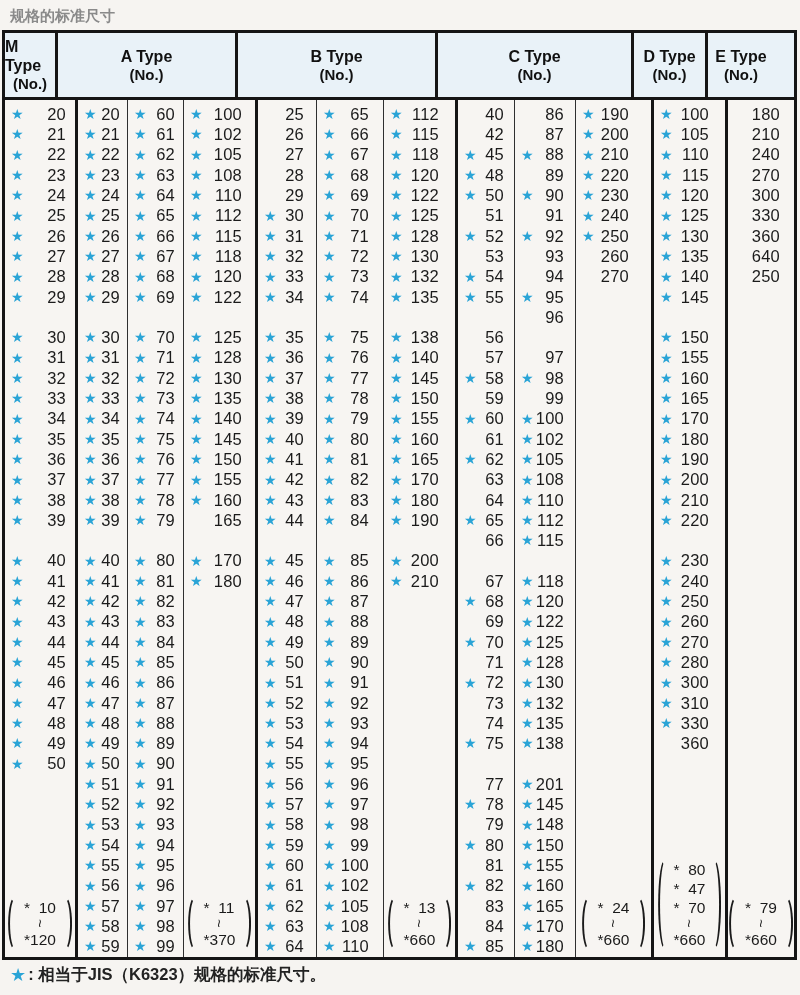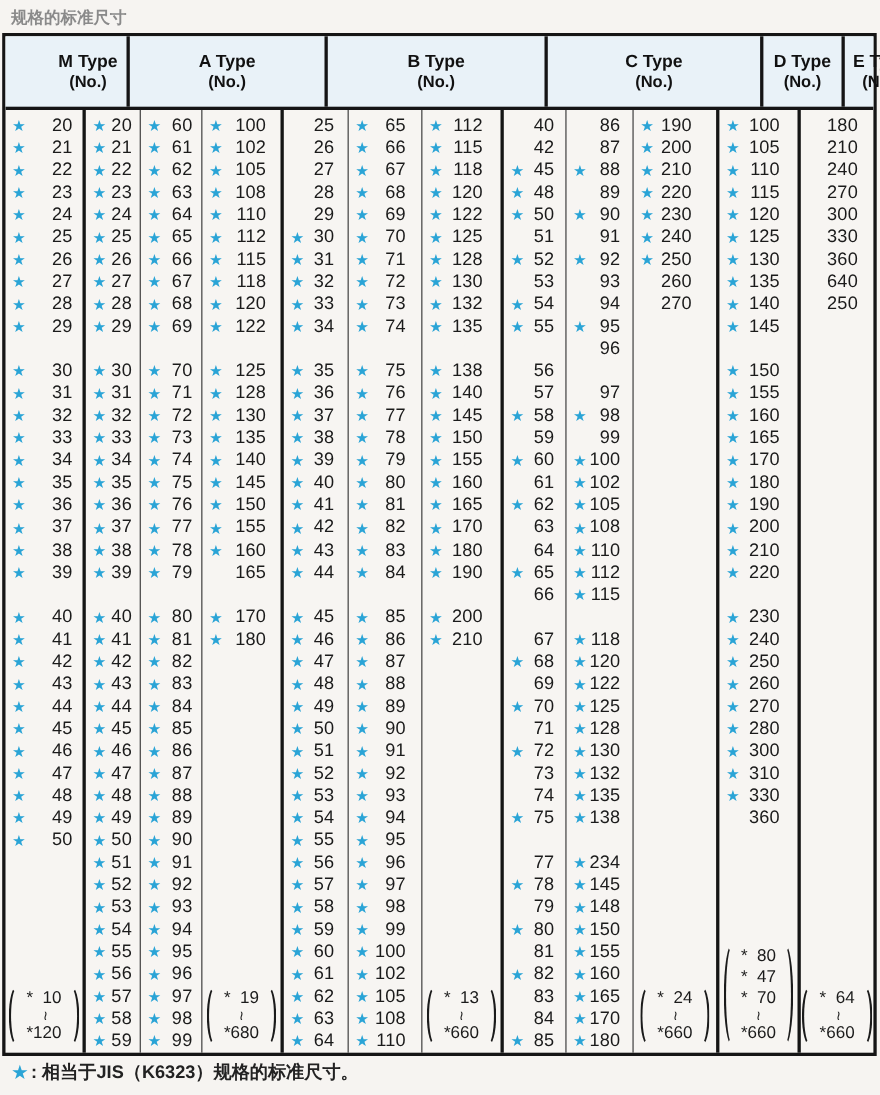--- a/index.html
+++ b/index.html
@@ -66,21 +66,21 @@
   }
   .fstar{color:var(--star-c,#2aa4d6);font-size:18px;font-weight:normal;margin-right:2px;}
 </style>
 </head>
 <body style="--star-c: #2aa4d6; --hdr-bg: #e9f2f8; --line: #151515; --txt: #1b1b1b; --title-c: #8a8a8a; --page-bg: #f6f4f1;">
 
 <div class="title">规格的标准尺寸</div>
 
 <div class="table">
   <div class="hrow">
-      <div class="hcell" style="width: 70px; margin-left: 40px;">
+      <div class="hcell" style="width: 50px;">
         <div class="hl1">M Type</div>
         <div class="hl2">(No.)</div>
       </div>
       <div class="hcell gsep" style="width: 177px;">
         <div class="hl1">A Type</div>
         <div class="hl2">(No.)</div>
       </div>
       <div class="hcell gsep" style="width: 197px;">
         <div class="hl1">B Type</div>
         <div class="hl2">(No.)</div>
@@ -646,23 +646,23 @@
             <span class="star">★</span>
             <span class="num" style="padding-right: 13px;">170</span>
           </div>
           <div class="cell" style="top: 470.9px;">
             <span class="star">★</span>
             <span class="num" style="padding-right: 13px;">180</span>
           </div>
           <div class="note">
             <div class="paren paren-l"></div>
             <div class="nlines">
-              <div class="nline">*  19</div>
+              <div class="nline">*  11</div>
               <div class="nline tilde-line"><span class="tilde">~</span></div>
-              <div class="nline">*680</div>
+              <div class="nline">*370</div>
             </div>
             <div class="paren paren-r"></div>
           </div>
         </div>
       </div>
       <div class="bgroup gsep">
         <div class="col" style="width: 58px;">
           <div class="cell" style="top: 4px;">
             <span class="star hid">★</span>
             <span class="num" style="padding-right: 12px;">25</span>
@@ -1361,21 +1361,21 @@
           <div class="cell" style="top: 613px;">
             <span class="star">★</span>
             <span class="num" style="padding-right: 11px;">135</span>
           </div>
           <div class="cell" style="top: 633.3px;">
             <span class="star">★</span>
             <span class="num" style="padding-right: 11px;">138</span>
           </div>
           <div class="cell" style="top: 673.9px;">
             <span class="star">★</span>
-            <span class="num" style="padding-right: 11px;">234</span>
+            <span class="num" style="padding-right: 11px;">201</span>
           </div>
           <div class="cell" style="top: 694.2px;">
             <span class="star">★</span>
             <span class="num" style="padding-right: 11px;">145</span>
           </div>
           <div class="cell" style="top: 714.5px;">
             <span class="star">★</span>
             <span class="num" style="padding-right: 11px;">148</span>
           </div>
           <div class="cell" style="top: 734.8px;">
@@ -1620,21 +1620,21 @@
             <span class="star hid">★</span>
             <span class="num" style="padding-right: 14px;">640</span>
           </div>
           <div class="cell" style="top: 166.4px;">
             <span class="star hid">★</span>
             <span class="num" style="padding-right: 14px;">250</span>
           </div>
           <div class="note">
             <div class="paren paren-l"></div>
             <div class="nlines">
-              <div class="nline">*  64</div>
+              <div class="nline">*  79</div>
               <div class="nline tilde-line"><span class="tilde">~</span></div>
               <div class="nline">*660</div>
             </div>
             <div class="paren paren-r"></div>
           </div>
         </div>
       </div>
     </div>
 </div>
 

